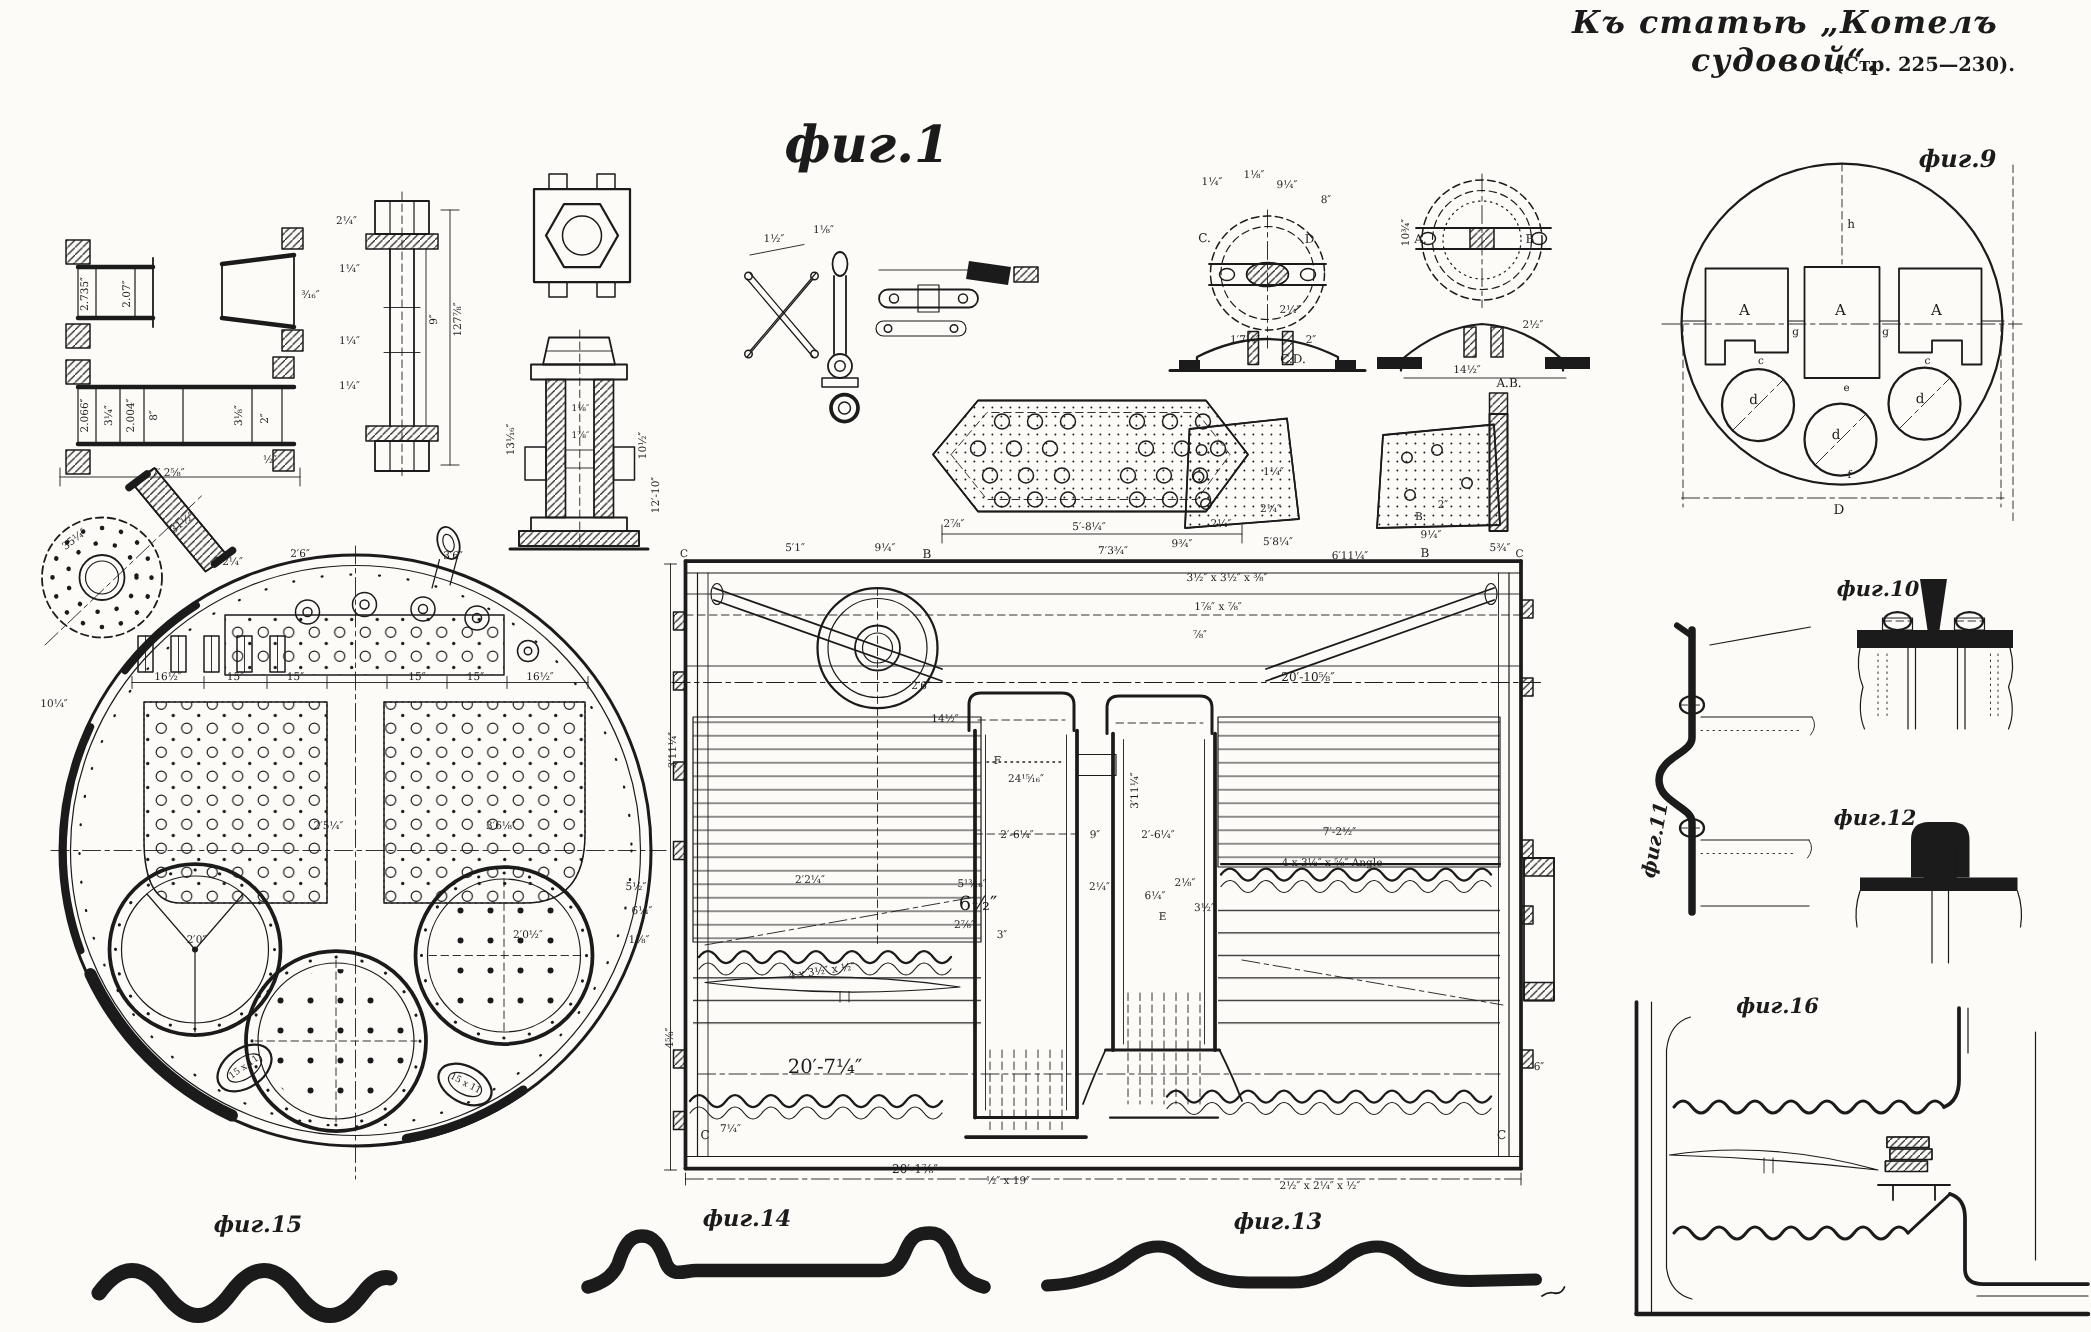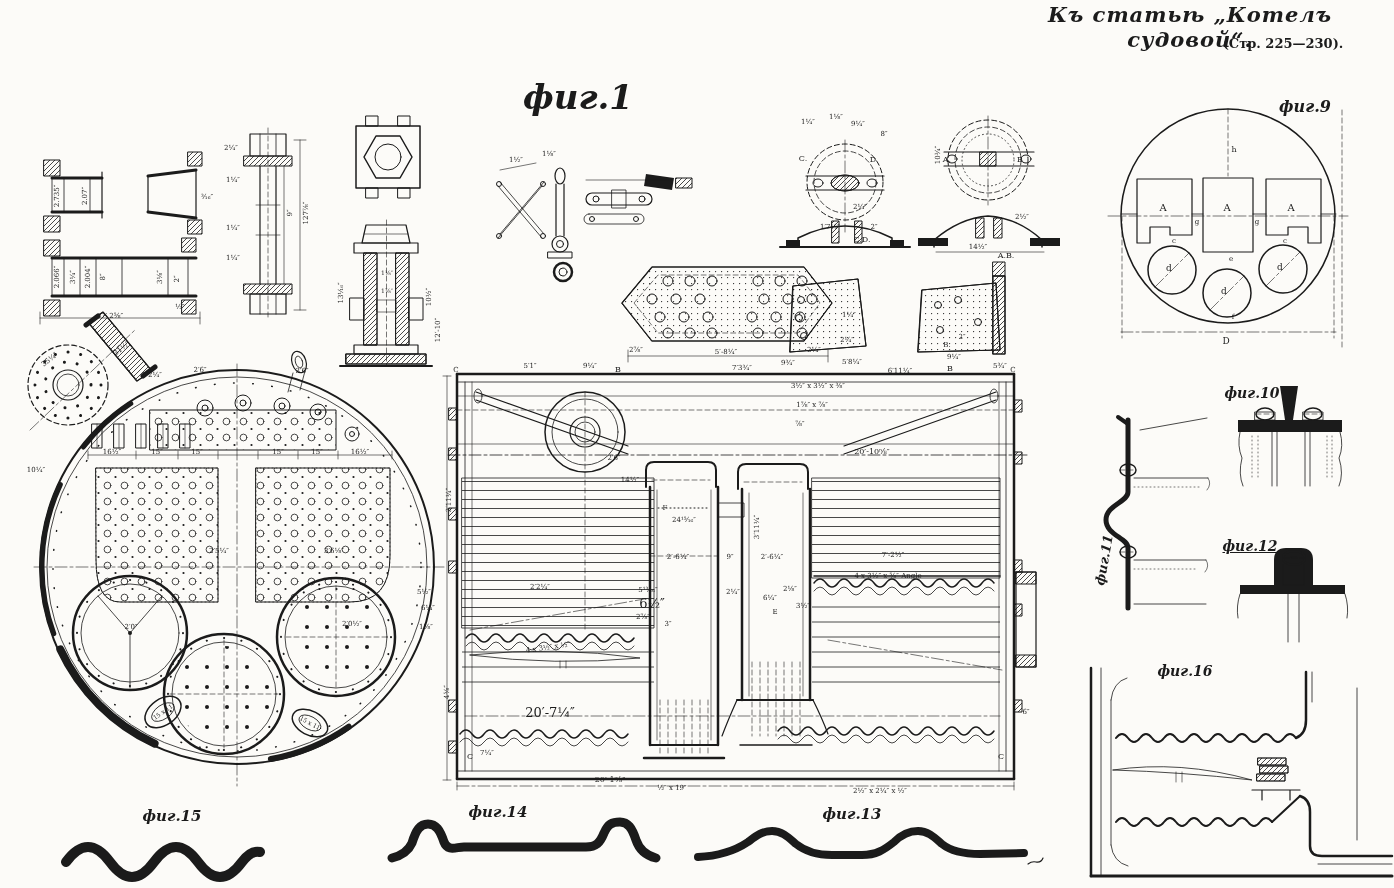--- a/index.html
+++ b/index.html
@@ -499,21 +499,21 @@
       <path d="M698,857 C720,856 736,850 748,842 C756,836 762,831 772,831 C782,831 788,837 796,844 C806,852 818,855 832,855 L862,855 C876,855 884,850 894,842 C900,836 908,831 918,831 C928,831 934,837 942,844 C952,852 966,854 980,854 L1024,853" class="w8h"></path>
       <path d="M1028,864 q4,-3 8,-2 q5,1 7,-4" class="w12"></path>
     </g>
   </svg>
 
   <div id="figlabels">
       <span class="figlab" style="left: 578px; top: 97px; font-size: 34px;">фиг.1</span>
       <span class="figlab" style="left: 1305px; top: 106px; font-size: 16px;">фиг.9</span>
       <span class="figlab" style="left: 1252px; top: 393px; font-size: 14px;">фиг.10</span>
       <span class="figlab" style="left: 1104px; top: 560px; font-size: 13px; transform: translate(-50%, -50%) rotate(-80deg);">фиг.11</span>
-      <span class="figlab" style="left: 1250px; top: 546px; font-size: 14px; text-decoration: underline;">фиг.12</span>
+      <span class="figlab" style="left: 1250px; top: 546px; font-size: 14px;">фиг.12</span>
       <span class="figlab" style="left: 1185px; top: 671px; font-size: 14px;">фиг.16</span>
       <span class="figlab" style="left: 172px; top: 816px; font-size: 15px;">фиг.15</span>
       <span class="figlab" style="left: 498px; top: 812px; font-size: 15px;">фиг.14</span>
       <span class="figlab" style="left: 852px; top: 814px; font-size: 15px;">фиг.13</span>
     </div>
   <div id="annotations">
       <span class="ann" style="left: 57px; top: 196px; font-size: 7px; transform: translate(-50%, -50%) rotate(-90deg);">2.735″</span>
       <span class="ann" style="left: 85px; top: 196px; font-size: 7px; transform: translate(-50%, -50%) rotate(-90deg);">2.07″</span>
       <span class="ann" style="left: 207px; top: 197px; font-size: 7px;">³⁄₁₆″</span>
       <span class="ann" style="left: 57px; top: 277px; font-size: 7px; transform: translate(-50%, -50%) rotate(-90deg);">2.066″</span>

